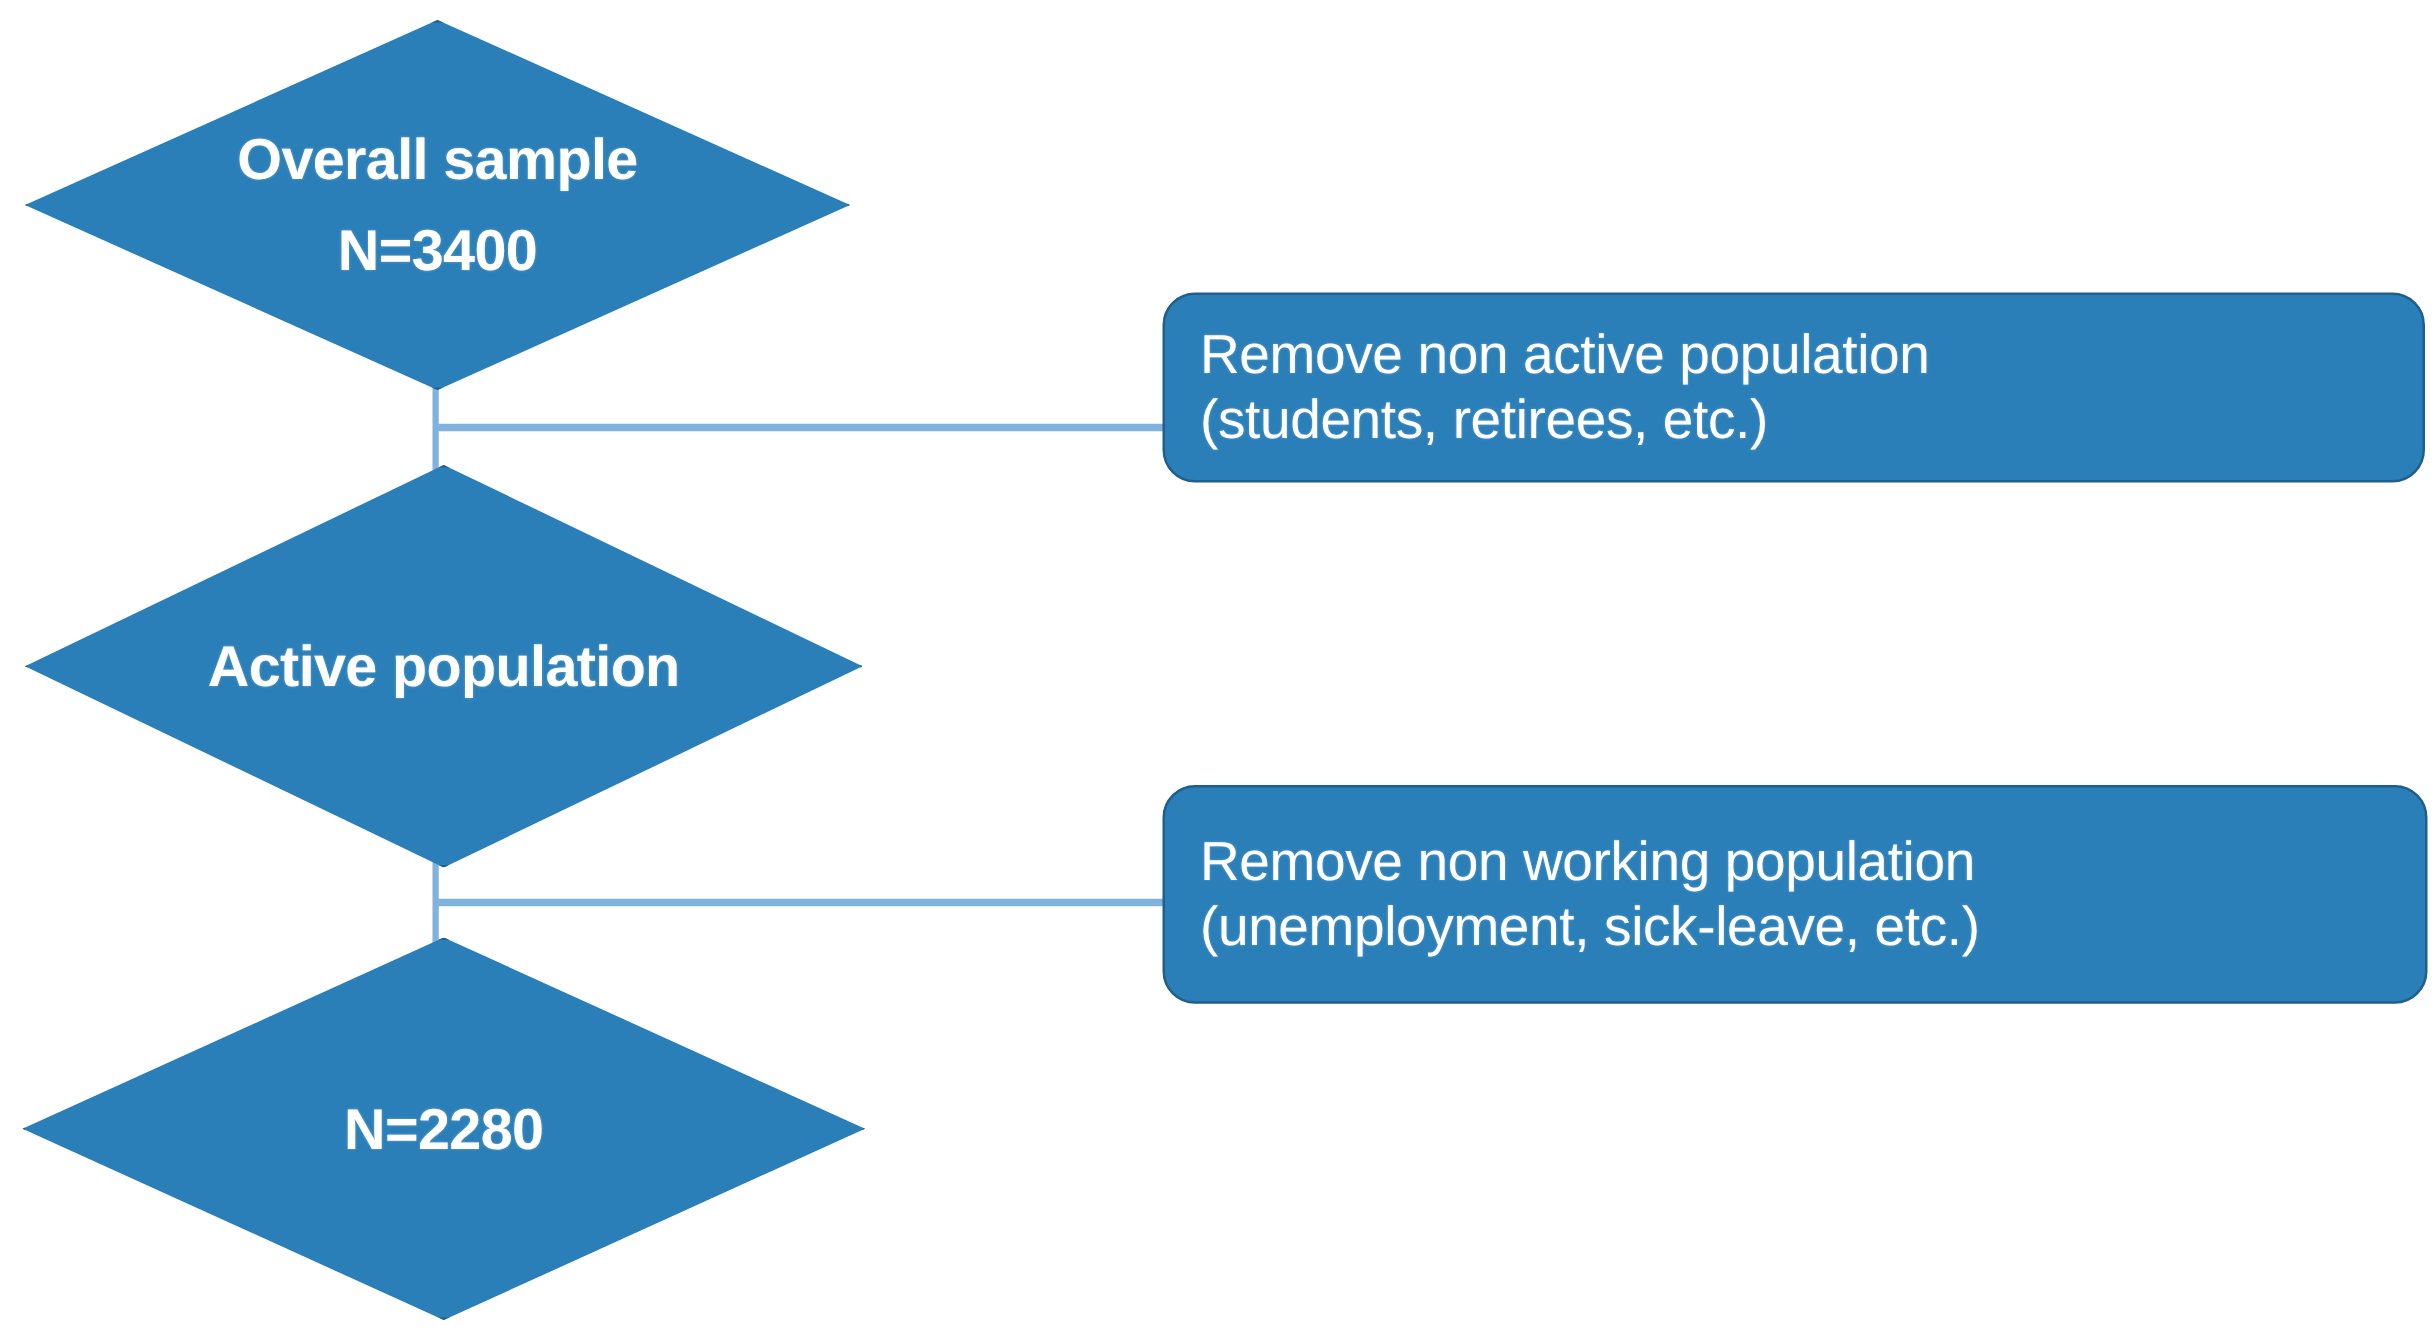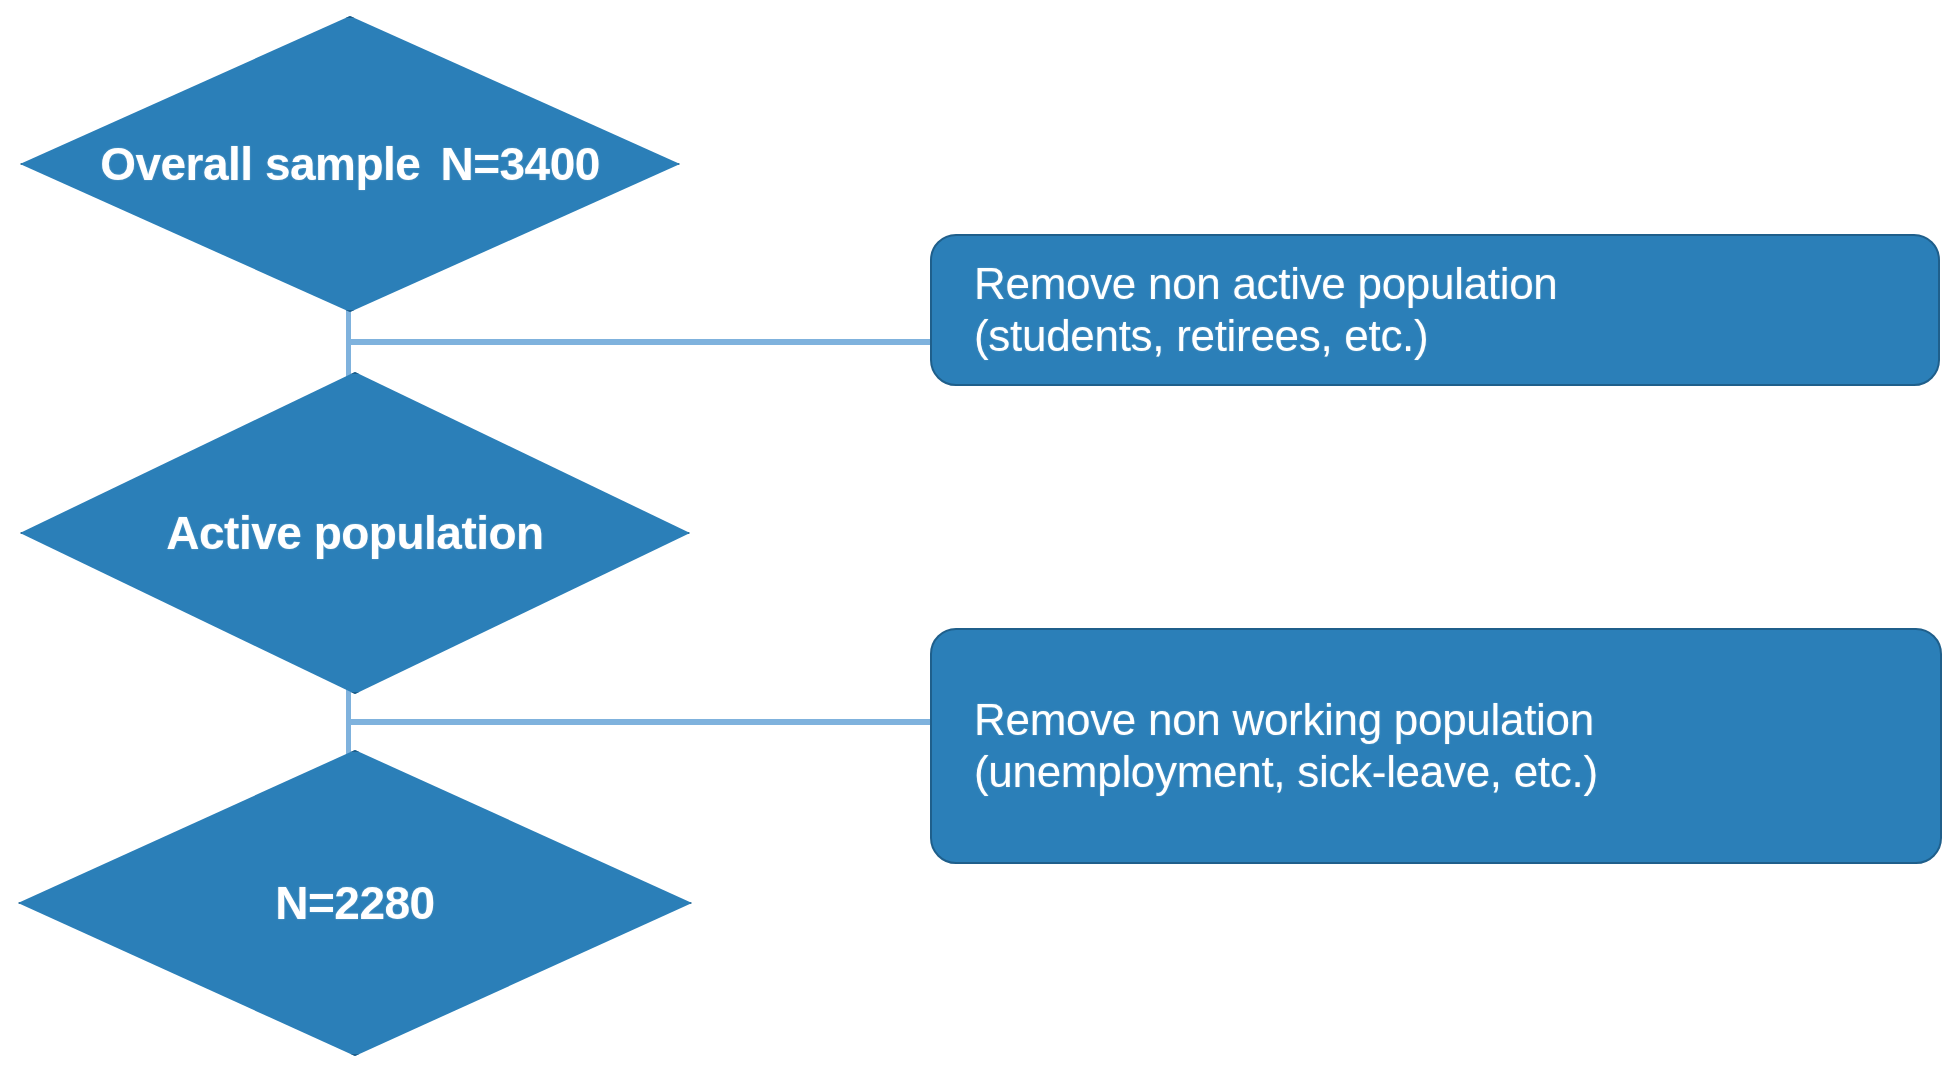--- a/index.html
+++ b/index.html
@@ -32,21 +32,21 @@
   }
 
   
   .diamond {
     position: absolute;
     background: #2B7FB8;
     border: 2px solid #1F5F8B;
     clip-path: polygon(50% 0%, 100% 50%, 50% 100%, 0% 50%);
     -webkit-clip-path: polygon(50% 0%, 100% 50%, 50% 100%, 0% 50%);
     display: flex;
-    flex-direction: row;
+    flex-direction: column;
     align-items: center;
     justify-content: center;
     box-sizing: border-box;
     gap: 20px;
   }
   .diamond .dtext {
     color: #ffffff;
     font-weight: bold;
     text-align: center;
     line-height: 1.15;
@@ -60,21 +60,21 @@
   
   .callout {
     position: absolute;
     background: #2B7FB8;
     border: 2px solid #1F5F8B;
     border-radius: 26px;
     box-sizing: border-box;
     display: flex;
     flex-direction: column;
     justify-content: center;
-    padding: 14px 42px;
+    padding: 14px 28px;
   }
   .callout .ctext {
     color: #ffffff;
     font-size: 44px;
     line-height: 1.18;
     font-weight: 400;
     text-align: left;
     letter-spacing: -0.3px;
     text-shadow: 0 0 2px rgba(255,255,255,0.30);
   }
@@ -103,18 +103,18 @@
 
   <div class="diamond" id="node-working" style="left:18px; top:750px; width:674px; height:306px;">
     <div class="dtext">N=2280</div>
   </div>
 
   <div class="callout" id="callout-exclusion-1" style="left:930px; top:234px; width:1010px; height:152px;">
     <div class="ctext">Remove non active population</div>
     <div class="ctext">(students, retirees, etc.)</div>
   </div>
 
-  <div class="callout" id="callout-exclusion-2" style="left:930px; top:628px; width:1012px; height:236px;">
+  <div class="callout" id="callout-exclusion-2" style="left:930px; top:628px; width:1012px; height:175px;">
     <div class="ctext">Remove non working population</div>
     <div class="ctext">(unemployment, sick-leave, etc.)</div>
   </div>
 
 </div>
 
 </body></html>

